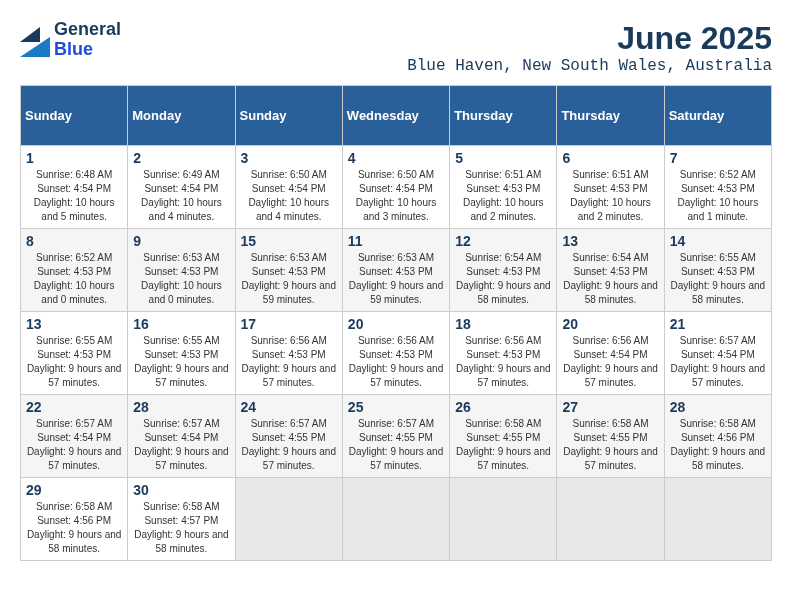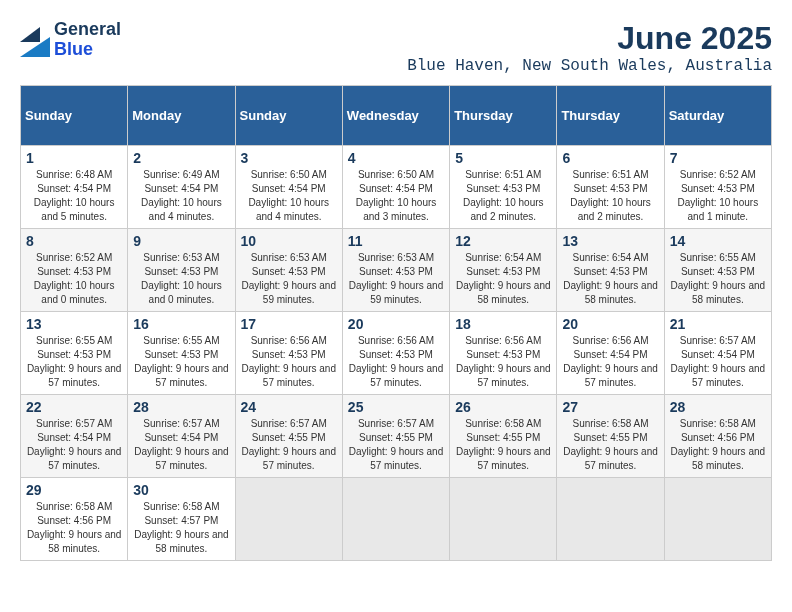--- a/index.html
+++ b/index.html
@@ -193,21 +193,21 @@
       </td>
         <td>
         <span class="day-number">9</span>
         <div class="day-info">
           Sunrise: 6:53 AM<br>
           Sunset: 4:53 PM<br>
           Daylight: 10 hours and 0 minutes.
         </div>
       </td>
         <td>
-        <span class="day-number">10</span>
+        <span class="day-number">15</span>
         <div class="day-info">
           Sunrise: 6:53 AM<br>
           Sunset: 4:53 PM<br>
           Daylight: 9 hours and 59 minutes.
         </div>
       </td>
         <td>
         <span class="day-number">11</span>
         <div class="day-info">
           Sunrise: 6:53 AM<br>

